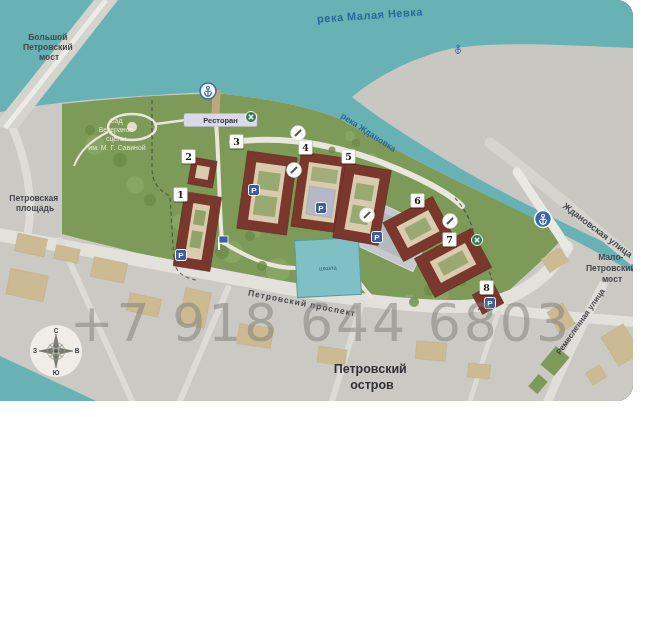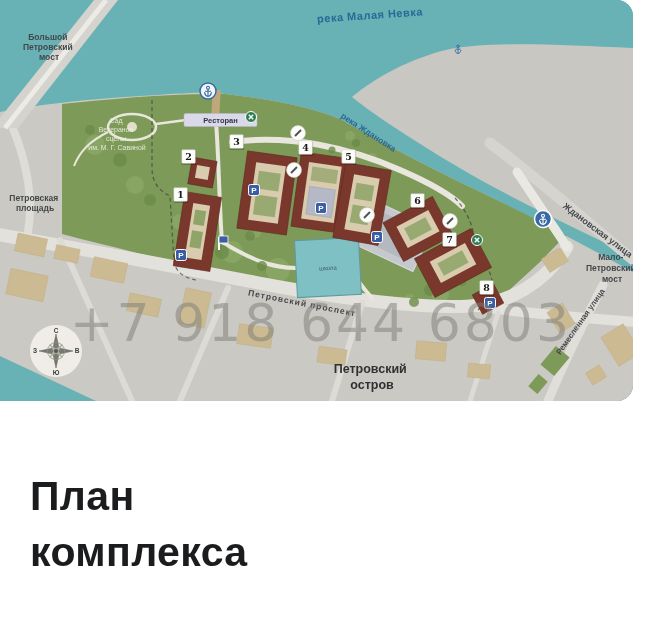--- a/index.html
+++ b/index.html
@@ -346,14 +346,13 @@
         <text x="0" y="-18.5" font-size="6.5" text-anchor="middle" fill="#3c4043" font-weight="700">С</text>
         <text x="21" y="2.3" font-size="6.5" text-anchor="middle" fill="#3c4043" font-weight="700">В</text>
         <text x="0" y="24" font-size="6.5" text-anchor="middle" fill="#3c4043" font-weight="700">Ю</text>
         <text x="-21" y="2.3" font-size="6.5" text-anchor="middle" fill="#3c4043" font-weight="700">З</text>
       </g>
 
       <text class="wm" x="321" y="341" font-size="52" text-anchor="middle">+7 918 644 6803</text>
     </svg>
   </div>
 
-  <h1 class="plan-title">План комплекса</h1>
 </div>
 
 </body></html>

